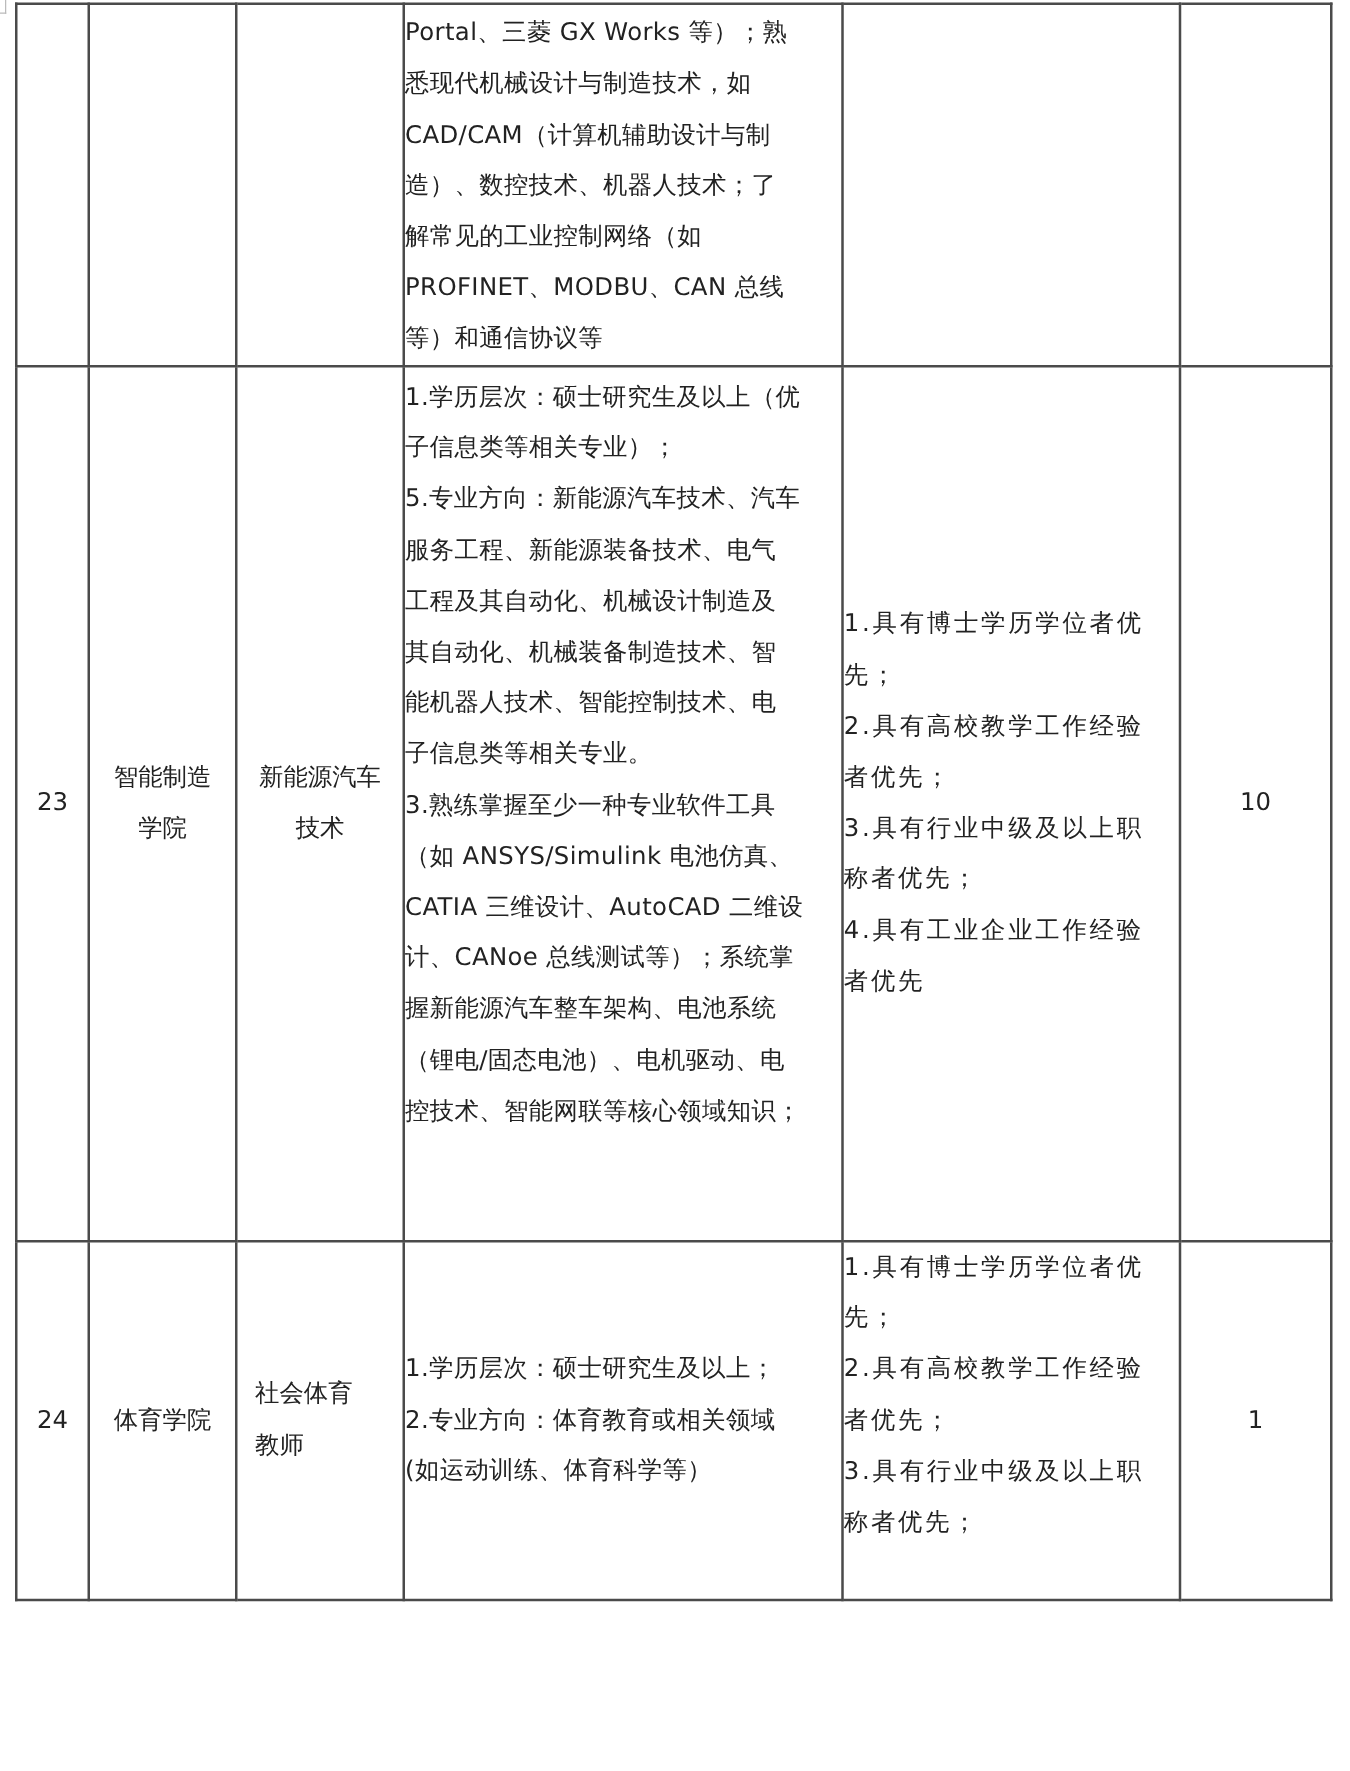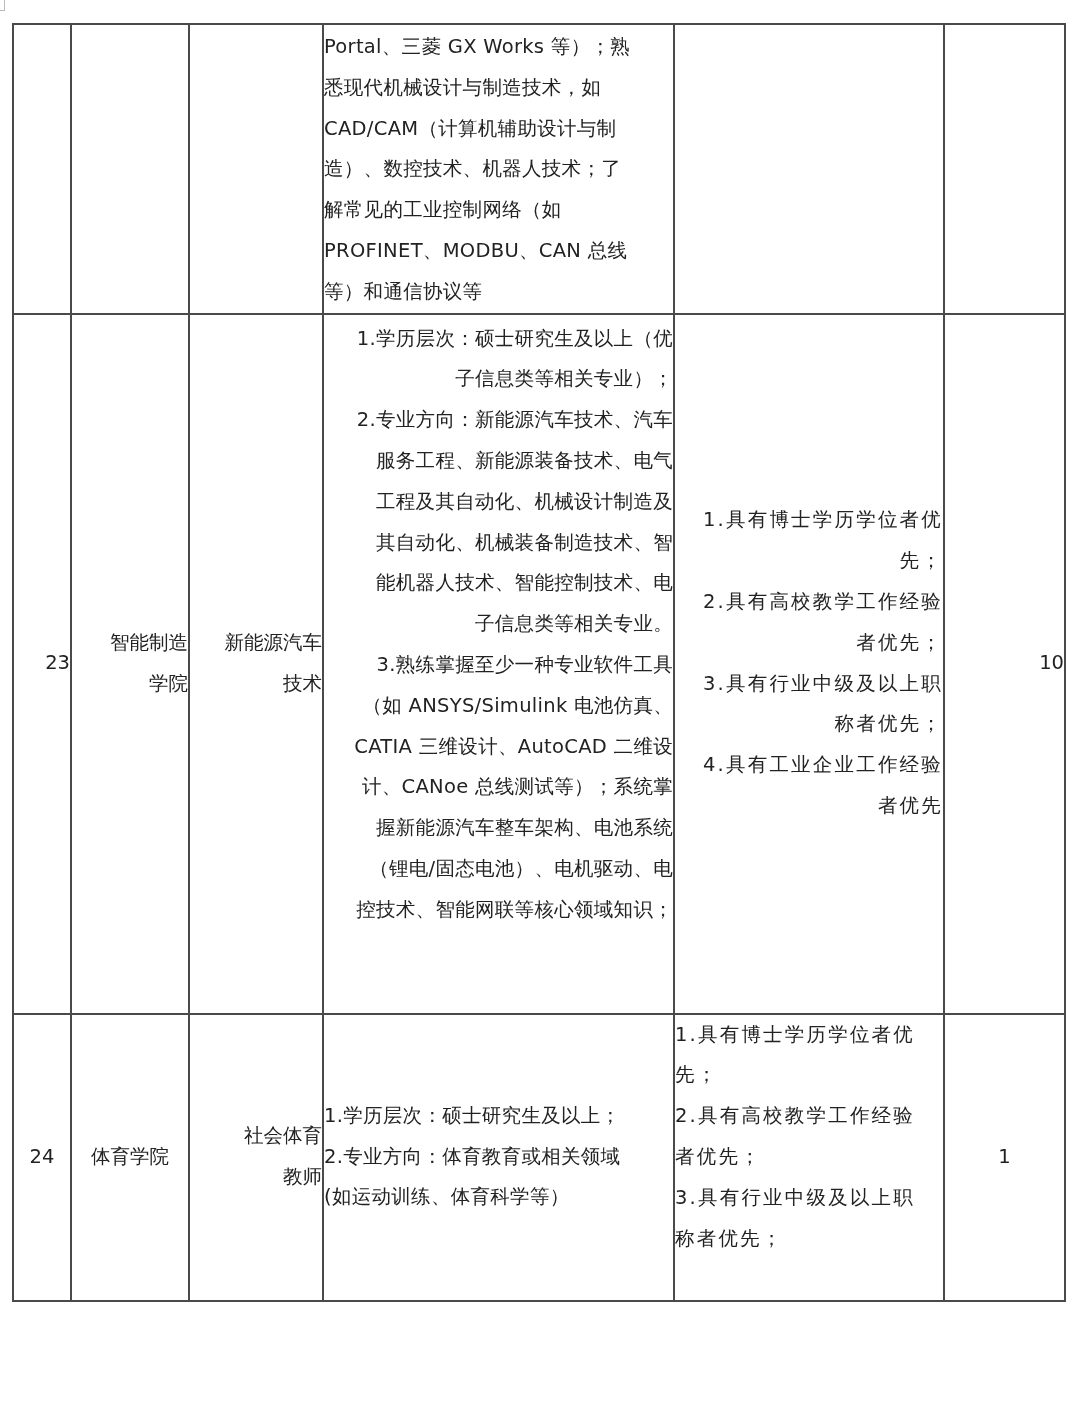--- a/index.html
+++ b/index.html
@@ -1,33 +1,33 @@
 <!DOCTYPE html>
 <html><head>
   <meta charset="utf-8">
   <style>
     html, body { margin: 0; padding: 0; background: #ffffff; }
     body { width: 1080px; height: 1417px; position: relative; overflow: hidden;
            font-family: "DejaVu Sans", "Liberation Sans", sans-serif; color: #222; }
     .corner-mark { position: absolute; left: 0; top: 0; width: 4px; height: 10px;
                    border-right: 1px solid #bbb; border-bottom: 1px solid #bbb; }
-    table.jobs { position: absolute; left: 12px; top: 23px; width: 1052px;
+    table.jobs { position: absolute; left: 12px; top: 2px; width: 1052px;
                  border-collapse: collapse; table-layout: fixed; }
     table.jobs td { border: 2px solid #4a4a4a; padding: 0; vertical-align: middle;
                     font-size: 19.5px; line-height: 40.8px; color: #222; }
     td.c-no, td.c-num { text-align: center; margin-top: 48px; }
     td.c-dept, td.c-pos { text-align: center; }
-    td.c-pos.left { text-align: right; padding-left: 14px; }
+    td.c-pos.left { text-align: left; padding-left: 14px; }
     td.c-req { padding-left: 13px; padding-right: 10px; letter-spacing: 0.3px; }
     td.c-pref { padding-left: 13px; padding-right: 10px; letter-spacing: 2.2px; margin-top: 22px; }
     td.c-pref.tight { letter-spacing: 0.6px; }
     .line { display: block; white-space: nowrap; }
     tr.r-cont td { height: 283px; vertical-align: top; }
     tr.r-cont td.c-req { padding-top: 2px; }
-    tr.r-23 td { height: 694px; text-align: right; }
+    tr.r-23 td { height: 694px; }
     tr.r-23 td.c-req { vertical-align: top; padding-top: 4px; }
     tr.r-24 td { height: 285px; }
     tr.r-24 td.c-pref { vertical-align: top; padding-top: 0px; }
     tr.r-25 td { height: 117px; }
   </style>
 </head>
 <body>
 
 <div class="corner-mark"></div>
 
@@ -65,21 +65,21 @@
         <span class="line">智能制造</span>
         <span class="line">学院</span>
       </td>
       <td class="c-pos">
         <span class="line">新能源汽车</span>
         <span class="line">技术</span>
       </td>
       <td class="c-req">
         <span class="line">1.学历层次：硕士研究生及以上（优</span>
         <span class="line">子信息类等相关专业）；</span>
-        <span class="line">2.专业方向：新能源汽车技术、汽车</span>
+        <span class="line">5.专业方向：新能源汽车技术、汽车</span>
         <span class="line">服务工程、新能源装备技术、电气</span>
         <span class="line">工程及其自动化、机械设计制造及</span>
         <span class="line">其自动化、机械装备制造技术、智</span>
         <span class="line">能机器人技术、智能控制技术、电</span>
         <span class="line">子信息类等相关专业。</span>
         <span class="line">3.熟练掌握至少一种专业软件工具</span>
         <span class="line">（如 ANSYS/Simulink 电池仿真、</span>
         <span class="line">CATIA 三维设计、AutoCAD 二维设</span>
         <span class="line">计、CANoe 总线测试等）；系统掌</span>
         <span class="line">握新能源汽车整车架构、电池系统</span>

